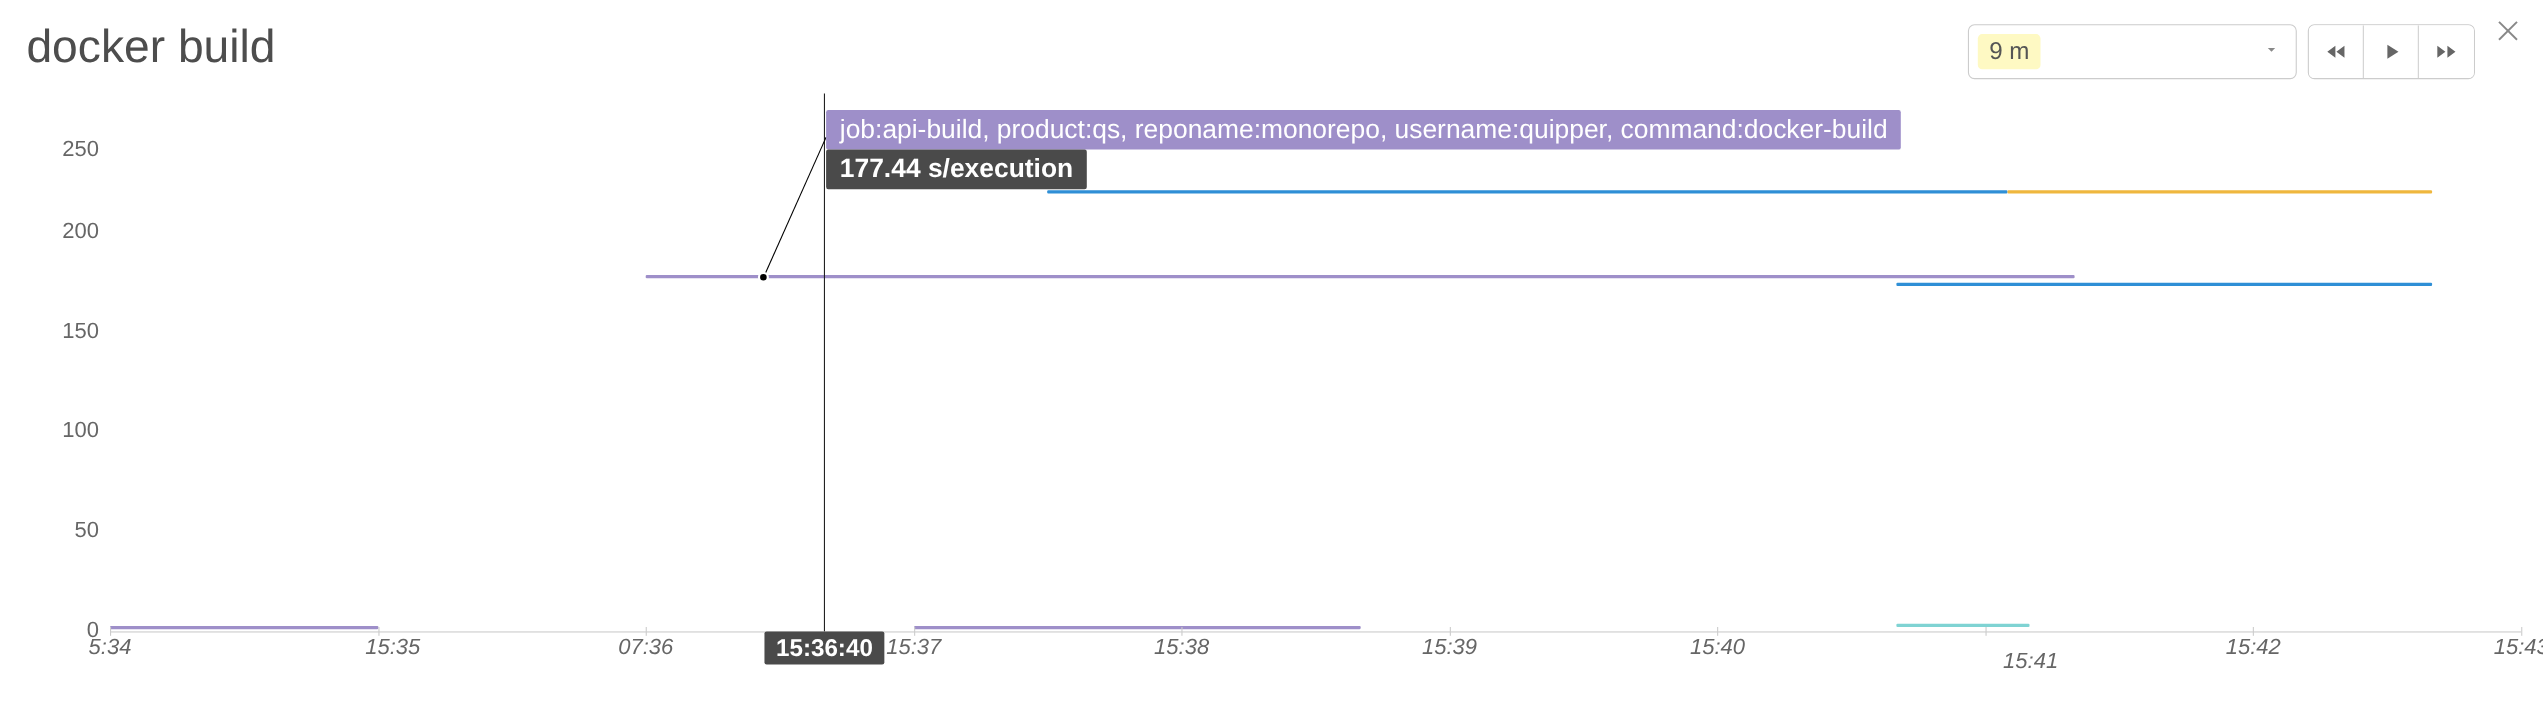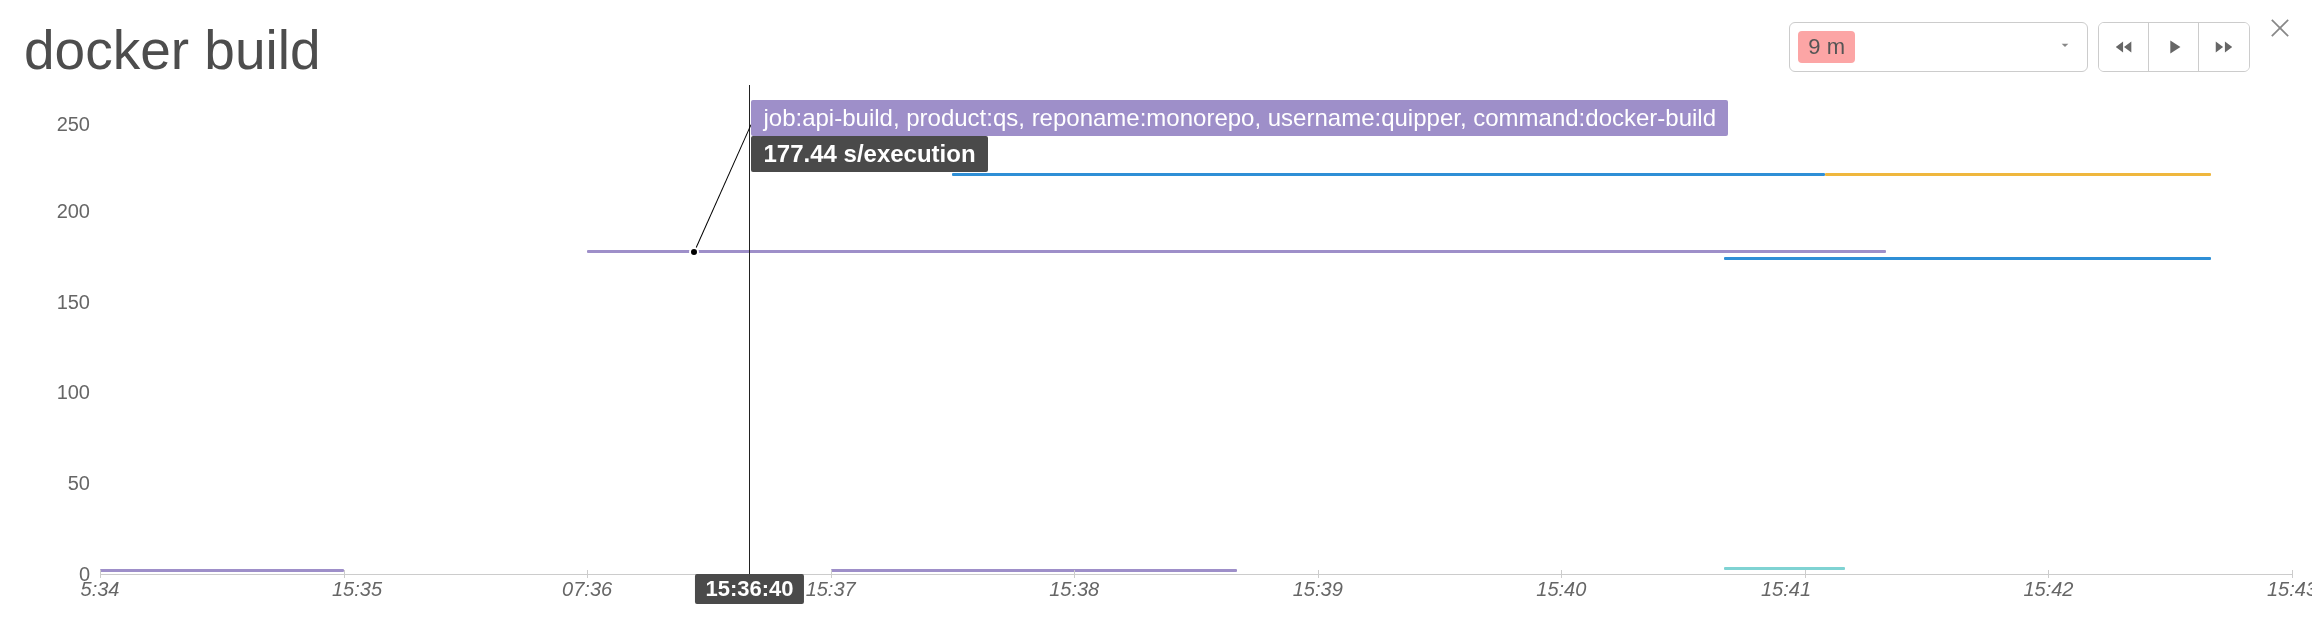--- a/index.html
+++ b/index.html
@@ -18,21 +18,21 @@
     position: absolute;
     top: 0;
     left: 0;
     right: 0;
     height: 80px;
   }
   .title {
     position: absolute;
     left: 24px;
     top: 18px;
-    font-size: 55px;
+    font-size: 42px;
     font-weight: 400;
     color: #4d4d4d;
   }
   .close-icon {
     position: absolute;
     right: 18px;
     top: 14px;
     width: 28px;
     height: 28px;
     cursor: pointer;
@@ -53,21 +53,21 @@
     align-items: center;
     border: 1px solid #ccc;
     border-radius: 6px;
     height: 50px;
     padding: 0 14px 0 8px;
     background: #fff;
     cursor: pointer;
     gap: 12px;
   }
   .timerange .badge {
-    background: #fca5a5;
+    background: #fef9c3;
     border-radius: 4px;
     padding: 3px 10px;
     font-size: 22px;
     color: #555;
     font-weight: 500;
   }
   .timerange .range-text {
     font-size: 24px;
     color: #555;
     white-space: nowrap;
@@ -266,21 +266,21 @@
 </div>
 
 <div class="chart-wrap">
   <div class="chart">
     <div class="y-axis" id="y-axis">
         <div class="y-tick" style="top: 454px;">0</div>
         <div class="y-tick" style="top: 363.2px;">50</div>
         <div class="y-tick" style="top: 272.4px;">100</div>
         <div class="y-tick" style="top: 181.6px;">150</div>
         <div class="y-tick" style="top: 90.8px;">200</div>
-        <div class="y-tick" style="top: 4px;">250</div>
+        <div class="y-tick" style="top: 16px;">250</div>
       </div>
     <div class="plot" id="plot">
         <div class="data-line" style="background: rgb(158, 143, 201); left: 0px; width: 243.556px; top: 448.868px;"></div>
         <div class="data-line" style="background: rgb(158, 143, 201); left: 487.111px; width: 1298.96px; top: 130.269px;"></div>
         <div class="data-line" style="background: rgb(158, 143, 201); left: 730.667px; width: 405.926px; top: 448.868px;"></div>
         <div class="data-line" style="background: rgb(47, 143, 214); left: 852.444px; width: 872.741px; top: 52.98px;"></div>
         <div class="data-line" style="background: rgb(239, 183, 62); left: 1725.19px; width: 385.63px; top: 52.98px;"></div>
         <div class="data-line" style="background: rgb(47, 143, 214); left: 1623.7px; width: 487.111px; top: 136.516px;"></div>
         <div class="data-line" style="background: rgb(127, 211, 211); left: 1623.7px; width: 121.778px; top: 447.052px;"></div>
         <div class="crosshair" style="left: 649.481px;"></div>
@@ -298,21 +298,21 @@
         <div class="x-tick" style="left: 487.111px;">07:36</div>
         <div class="x-ticklet" style="left: 487.111px;"></div>
         <div class="x-tick" style="left: 730.667px;">15:37</div>
         <div class="x-ticklet" style="left: 730.667px;"></div>
         <div class="x-tick" style="left: 974.222px;">15:38</div>
         <div class="x-ticklet" style="left: 974.222px;"></div>
         <div class="x-tick" style="left: 1217.78px;">15:39</div>
         <div class="x-ticklet" style="left: 1217.78px;"></div>
         <div class="x-tick" style="left: 1461.33px;">15:40</div>
         <div class="x-ticklet" style="left: 1461.33px;"></div>
-        <div class="x-tick" style="left: 1686px;">15:41</div>
+        <div class="x-tick" style="left: 1746px; margin-top: 12px;">15:41</div>
         <div class="x-ticklet" style="left: 1704.89px;"></div>
         <div class="x-tick" style="left: 1948.44px;">15:42</div>
         <div class="x-ticklet" style="left: 1948.44px;"></div>
         <div class="x-tick" style="left: 2192px;">15:43</div>
         <div class="x-ticklet" style="left: 2192px;"></div>
       </div>
   </div>
 </div>
 
 </body></html>

